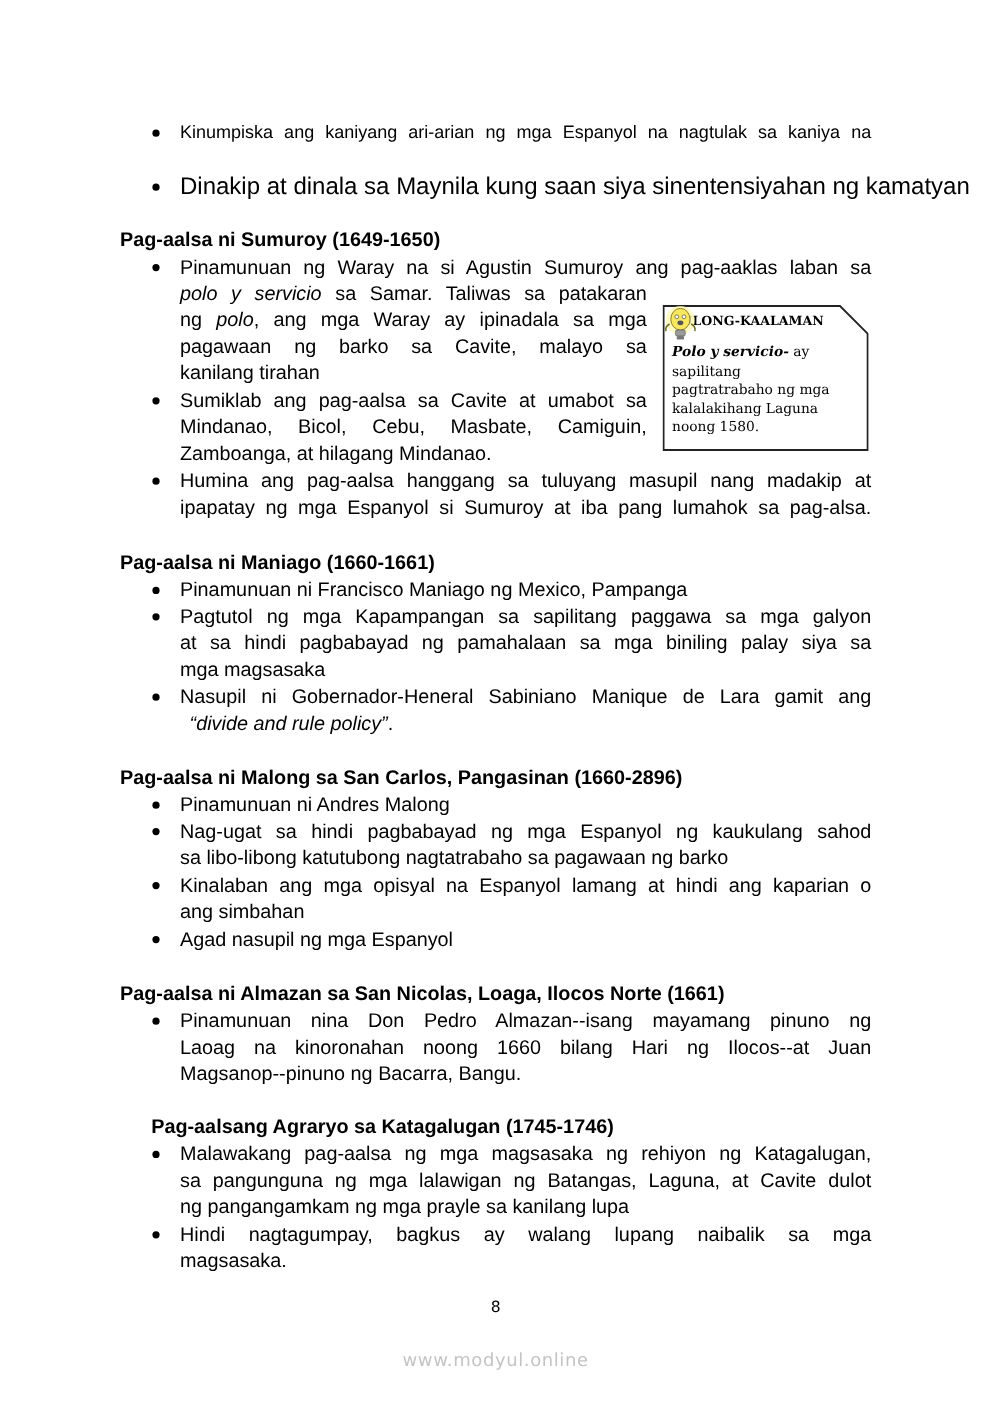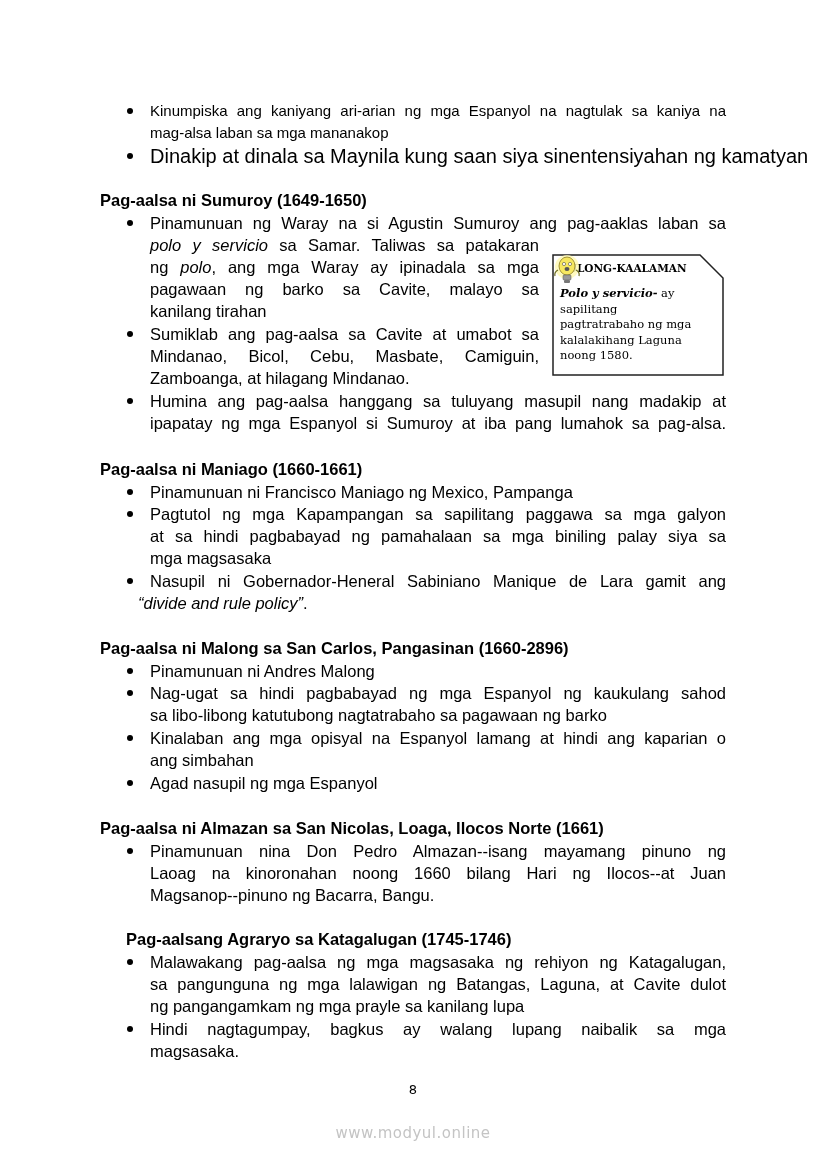--- a/index.html
+++ b/index.html
@@ -24,21 +24,20 @@
     .watermark { position: absolute; left: 0; width: 826px; top: 1124px; text-align: center;
                  font-family: "DejaVu Sans", sans-serif; font-size: 15px; color: #c4c4c4; letter-spacing: 0.5px; }
   </style>
 </head>
 <body>
 
 <div class="page">
 
   <span class="bullet" style="left:127px;top:108px;"></span>
   <div class="line just" style="left:150px;top:100px;width:576px;font-size:15px;">Kinumpiska ang kaniyang ari-arian ng mga Espanyol na nagtulak sa kaniya na</div>
-  <div class="line" style="left:150px;top:122px;font-size:15px;">mag-alsa laban sa mga mananakop</div>
   <span class="bullet" style="left:127px;top:153px;"></span>
   <div class="line" style="left:150px;top:145px;font-size:20px;">Dinakip at dinala sa Maynila kung saan siya sinentensiyahan ng kamatyan</div>
 
   <div class="heading" style="left:100px;top:189px;">Pag-aalsa ni Sumuroy (1649-1650)</div>
   <span class="bullet" style="left:127px;top:220px;"></span>
   <div class="line just" style="left:150px;top:212px;width:576px;">Pinamunuan ng Waray na si Agustin Sumuroy ang pag-aaklas laban sa</div>
   <div class="line just" style="left:150px;top:256px;width:389px;">
     <span>ng </span><span class="it">polo</span><span>, ang mga Waray ay ipinadala sa mga</span>
   </div>
   <div class="line just" style="left:150px;top:234px;width:389px;">
@@ -83,21 +82,21 @@
 
   <div class="heading" style="left:100px;top:458px;">Pag-aalsa ni Maniago (1660-1661)</div>
   <span class="bullet" style="left:127px;top:489px;"></span>
   <div class="line" style="left:150px;top:481px;">Pinamunuan ni Francisco Maniago ng Mexico, Pampanga</div>
   <span class="bullet" style="left:127px;top:511px;"></span>
   <div class="line just" style="left:150px;top:503px;width:576px;">Pagtutol ng mga Kapampangan sa sapilitang paggawa sa mga galyon</div>
   <div class="line just" style="left:150px;top:525px;width:576px;">at sa hindi pagbabayad ng pamahalaan sa mga biniling palay siya sa</div>
   <div class="line" style="left:150px;top:547px;">mga magsasaka</div>
   <span class="bullet" style="left:127px;top:578px;"></span>
   <div class="line just" style="left:150px;top:570px;width:576px;">Nasupil ni Gobernador-Heneral Sabiniano Manique de Lara gamit ang</div>
-  <div class="line" style="left:138px;top:592px;">
+  <div class="line" style="left:158px;top:592px;">
     <span class="it">“divide and rule policy”</span><span>.</span>
   </div>
 
   <div class="heading" style="left:100px;top:637px;">Pag-aalsa ni Malong sa San Carlos, Pangasinan (1660-2896)</div>
   <span class="bullet" style="left:127px;top:668px;"></span>
   <div class="line" style="left:150px;top:660px;">Pinamunuan ni Andres Malong</div>
   <span class="bullet" style="left:127px;top:690px;"></span>
   <div class="line just" style="left:150px;top:682px;width:576px;">Nag-ugat sa hindi pagbabayad ng mga Espanyol ng kaukulang sahod</div>
   <div class="line" style="left:150px;top:704px;">sa libo-libong katutubong nagtatrabaho sa pagawaan ng barko</div>
   <span class="bullet" style="left:127px;top:735px;"></span>

